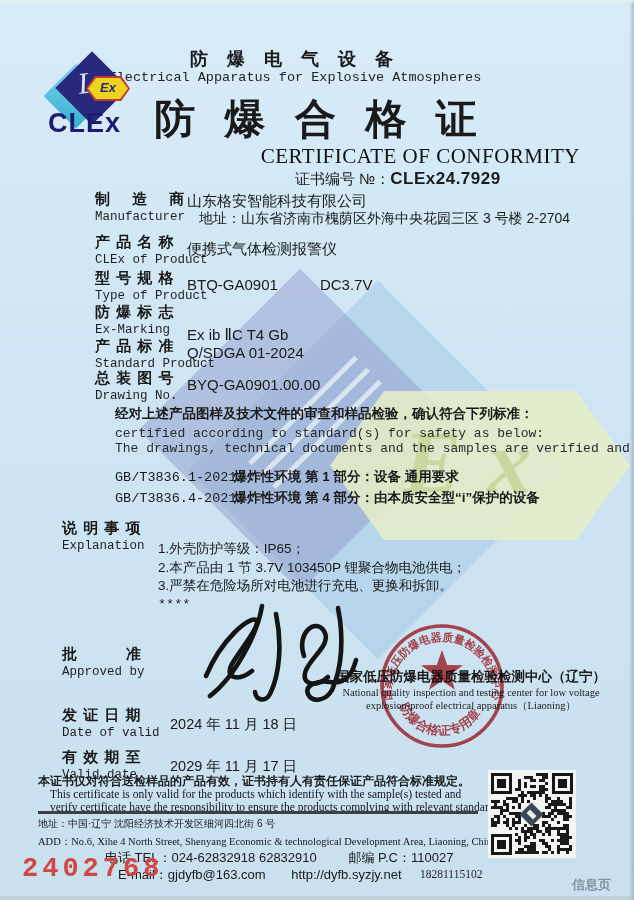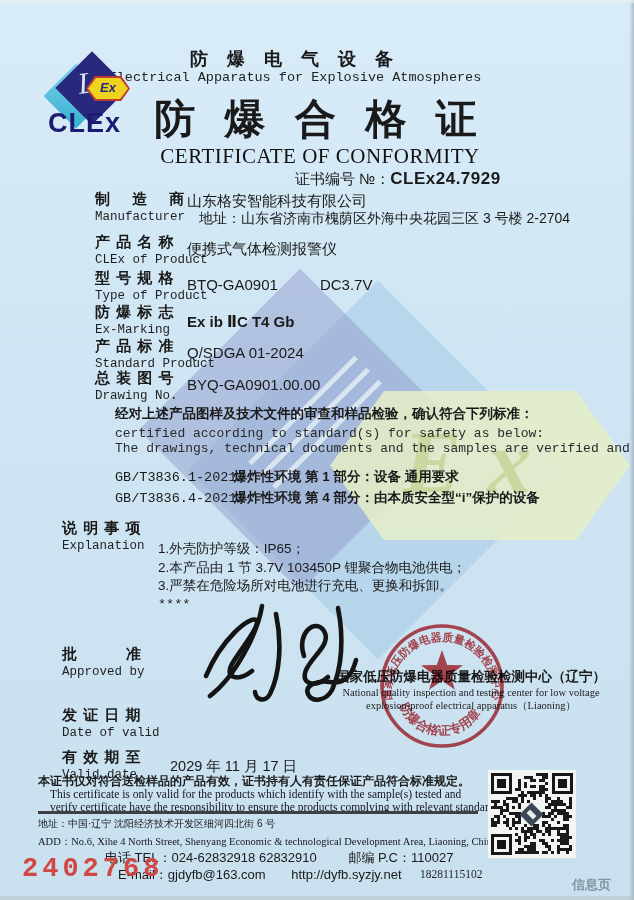--- a/index.html
+++ b/index.html
@@ -36,21 +36,21 @@
   .lg-l{left:36px;top:8px;font-family:"Liberation Serif",serif;font-style:italic;font-size:30px;color:#d6e4f0;transform:rotate(-8deg);}
   .lg-hexr{left:44px;top:17px;width:44px;height:27px;background:#c03a35;clip-path:polygon(0% 50%,20% 4%,80% 4%,100% 50%,80% 96%,20% 96%);}
   .lg-hexy{left:46px;top:19px;width:40px;height:23px;background:#efd41e;clip-path:polygon(0% 50%,20% 4%,80% 4%,100% 50%,80% 96%,20% 96%);
     text-align:center;line-height:22px;font-size:13px;font-weight:bold;font-style:italic;color:#28287c;}
   .lg-text{left:6px;top:50px;font-size:27px;font-weight:bold;color:#1b1b72;letter-spacing:1px;}
 
   
   .hdr-cn{left:60px;top:47px;width:470px;text-align:center;font-size:18px;font-weight:bold;letter-spacing:7px;z-index:2;}
   .hdr-en{left:60px;top:70px;width:470px;text-align:center;font-size:13.5px;z-index:2;color:#222;}
   .title-cn{left:60px;top:92px;width:520px;text-align:center;font-size:41px;font-weight:bold;letter-spacing:9px;z-index:2;}
-  .title-en{left:60px;top:144px;width:520px;text-align:center;font-size:21px;letter-spacing:.5px;z-index:2;color:#111;}
+  .title-en{left:60px;top:144px;width:520px;text-align:right;font-size:21px;letter-spacing:.5px;z-index:2;color:#111;}
   .certno{left:295px;top:169px;font-size:15px;z-index:2;}
   .certno b{font-size:17px;letter-spacing:.5px;}
 
   
   .row{position:absolute;left:95px;z-index:2;}
   .lc{font-weight:bold;font-size:15px;letter-spacing:1px;white-space:nowrap;}
   .le{font-family:"Liberation Mono","DejaVu Sans Mono",monospace;font-size:12.5px;color:#1f1f1f;margin-top:1px;white-space:nowrap;}
   .val{position:absolute;left:92px;top:2px;font-size:15px;white-space:nowrap;}
   .val2{position:absolute;left:104px;top:20px;font-size:14px;white-space:nowrap;}
   .val-extra{margin-left:42px;}
@@ -141,21 +141,21 @@
     <div class="val" style="top:7px;">便携式气体检测报警仪</div>
   </div>
   <div class="row" style="top:269px;">
     <div class="lc">型 号 规 格</div>
     <div class="le">Type of Product</div>
     <div class="val" style="top:7px;"><span>BTQ-GA0901</span><span class="val-extra">DC3.7V</span></div>
   </div>
   <div class="row" style="top:303px;">
     <div class="lc">防 爆 标 志</div>
     <div class="le">Ex-Marking</div>
-    <div class="val" style="top:10px;font-weight:bold;">Ex ib ⅡC T4 Gb</div>
+    <div class="val" style="top:23px;">Ex ib ⅡC T4 Gb</div>
   </div>
   <div class="row" style="top:337px;">
     <div class="lc">产 品 标 准</div>
     <div class="le">Standard Product</div>
     <div class="val" style="top:7px;">Q/SDGA 01-2024</div>
   </div>
   <div class="row" style="top:369px;">
     <div class="lc">总 装 图 号</div>
     <div class="le">Drawing No.</div>
     <div class="val" style="top:7px;">BYQ-GA0901.00.00</div>
@@ -224,20 +224,21 @@
       <textPath href="#arcTop" startOffset="2">国家低压防爆电器质量检验检测中心</textPath>
     </text>
     <text font-size="12.5" fill="#c73d44" font-weight="bold" font-family="Liberation Sans, sans-serif">
       <textPath href="#arcBot" startOffset="0">防爆合格证专用章</textPath>
     </text>
   </svg>
 
   <div class="drow" style="top:706px;">
     <div class="lc">发 证 日 期</div>
     <div class="le">Date of valid</div>
+    <div class="val">2024 年 11 月 18 日</div>
   </div>
   <div class="drow" style="top:748px;">
     <div class="lc">有 效 期 至</div>
     <div class="le">Valid date</div>
     <div class="val">2029 年 11 月 17 日</div>
   </div>
 
   <div class="abs valid-cn">本证书仅对符合送检样品的产品有效，证书持有人有责任保证产品符合标准规定。</div>
   <div class="abs valid-en serif">
     <div>This certificate is only valid for the products which identify with the sample(s) tested and</div>

